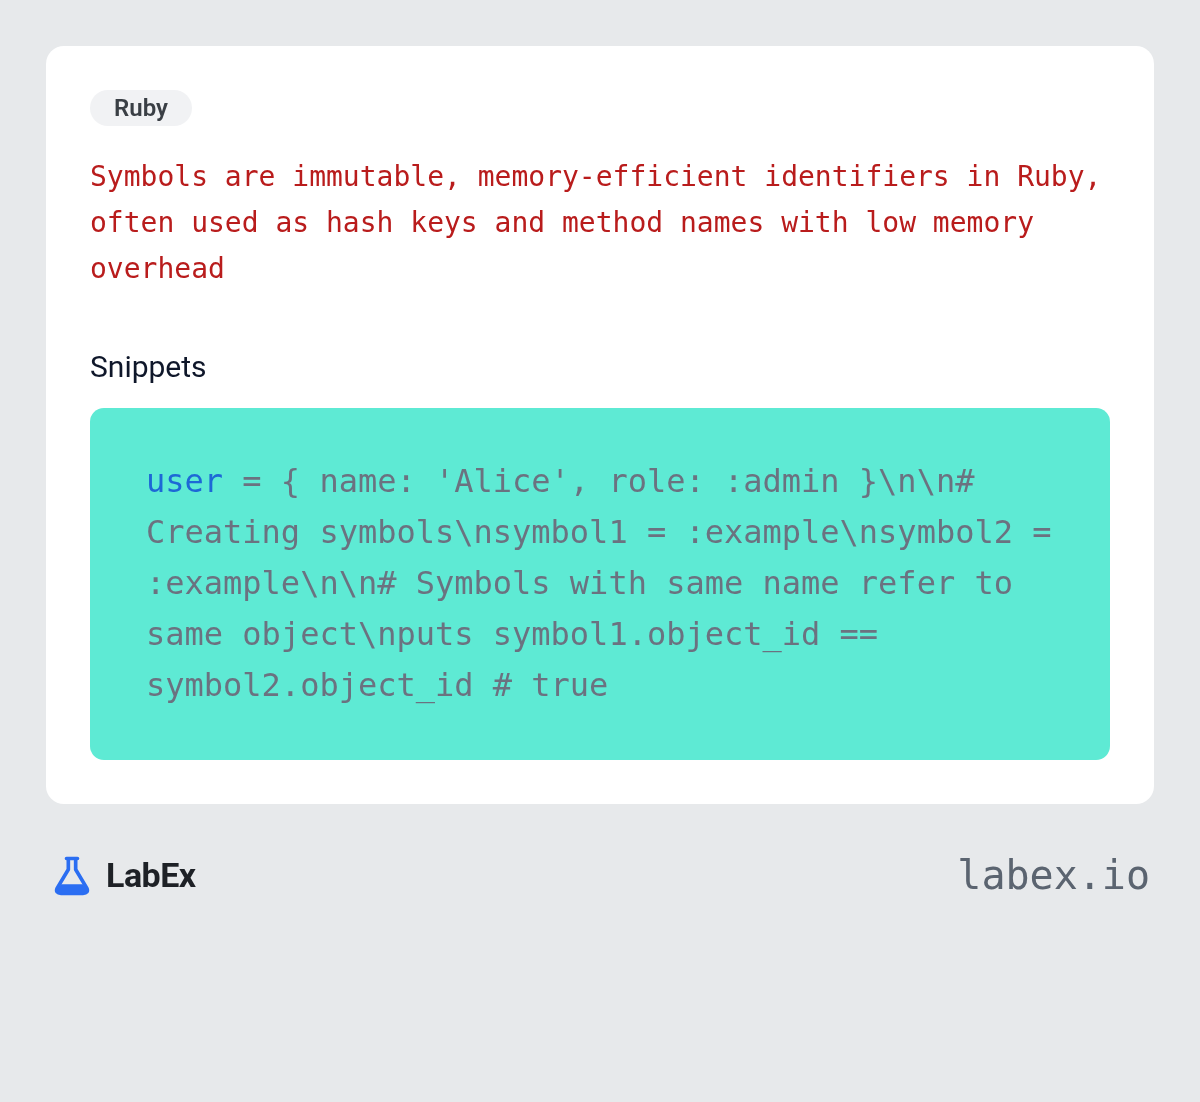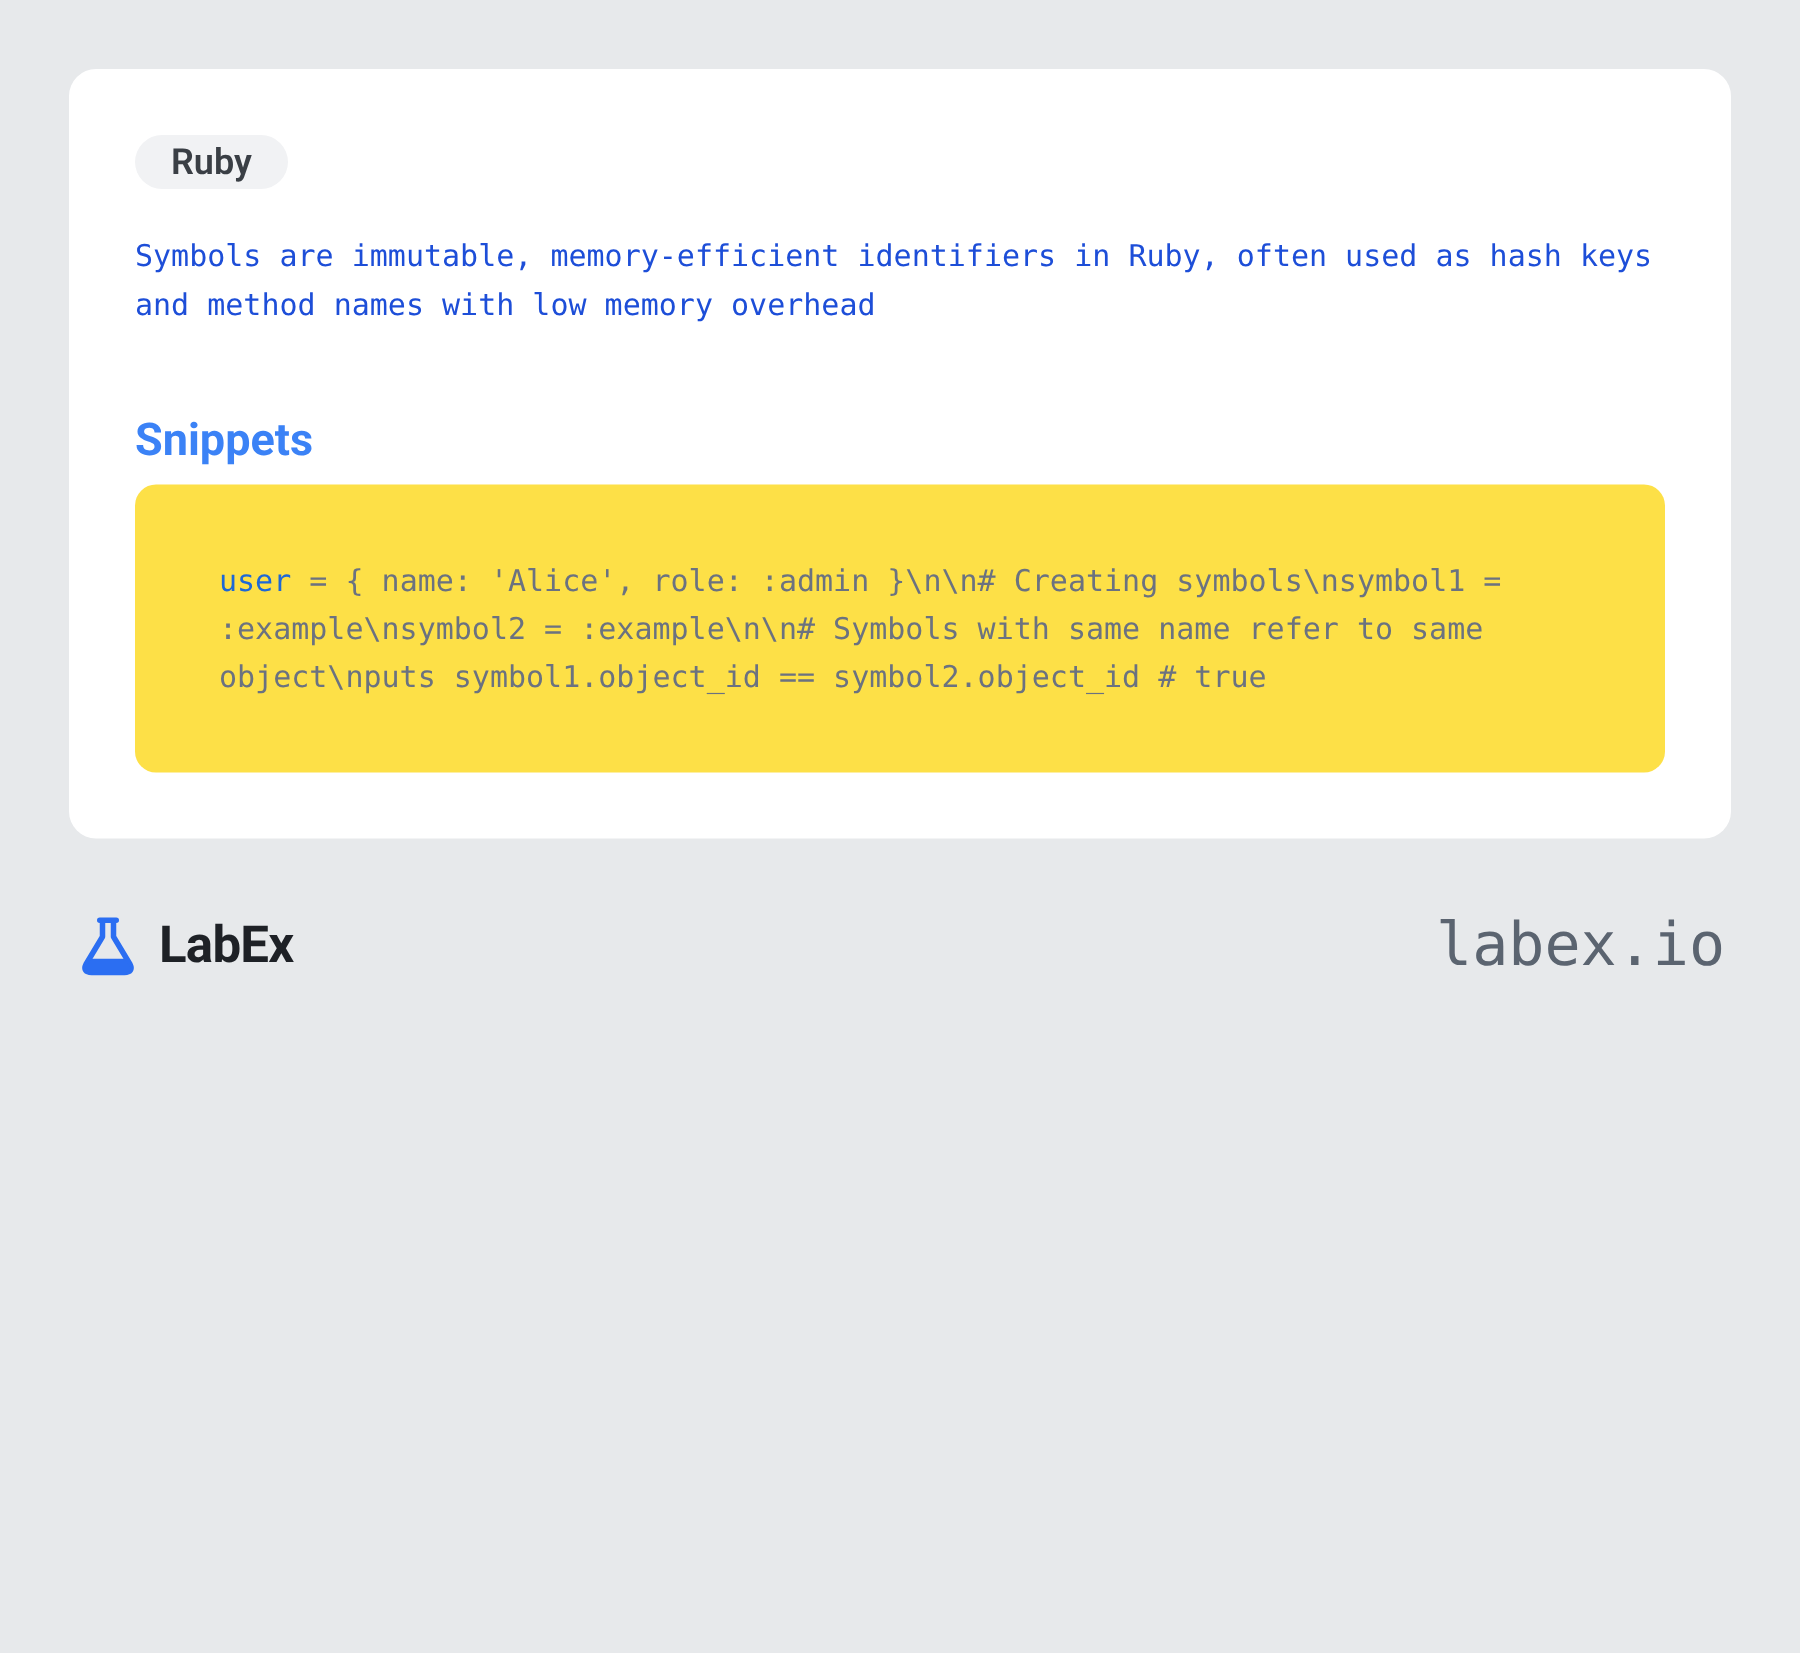--- a/index.html
+++ b/index.html
@@ -32,37 +32,37 @@
     font-family: "Trebuchet MS", "Lucida Grande", sans-serif;
     font-weight: 300;
     font-size: 72px;
     letter-spacing: 1px;
     color: #1e2126;
     margin-bottom: 56px;
     line-height: 1.05;
   }
   .description {
     font-family: ui-monospace, SFMono-Regular, Menlo, Consolas, monospace;
-    font-size: 20px;
+    font-size: 28px;
     line-height: 1.65;
-    color: #1d4ed8;
+    color: #b91c1c;
     margin-bottom: 56px;
   }
   .snippets-heading {
     font-size: 30px;
-    font-weight: 700;
-    color: #3b82f6;
-    margin-bottom: 12px;
+    font-weight: 400;
+    color: #0f172a;
+    margin-bottom: 24px;
   }
   .code-block {
-    background: #fde047;
+    background: #5eead4;
     border-radius: 14px;
     padding: 48px 56px;
     font-family: ui-monospace, SFMono-Regular, Menlo, Consolas, monospace;
-    font-size: 20px;
+    font-size: 32px;
     line-height: 1.6;
     color: #6b7280;
     white-space: normal;
     overflow-wrap: break-word;
   }
   .code-block .kw { color: #1d68d6; }
   .footer {
     display: flex;
     align-items: center;
     justify-content: space-between;

